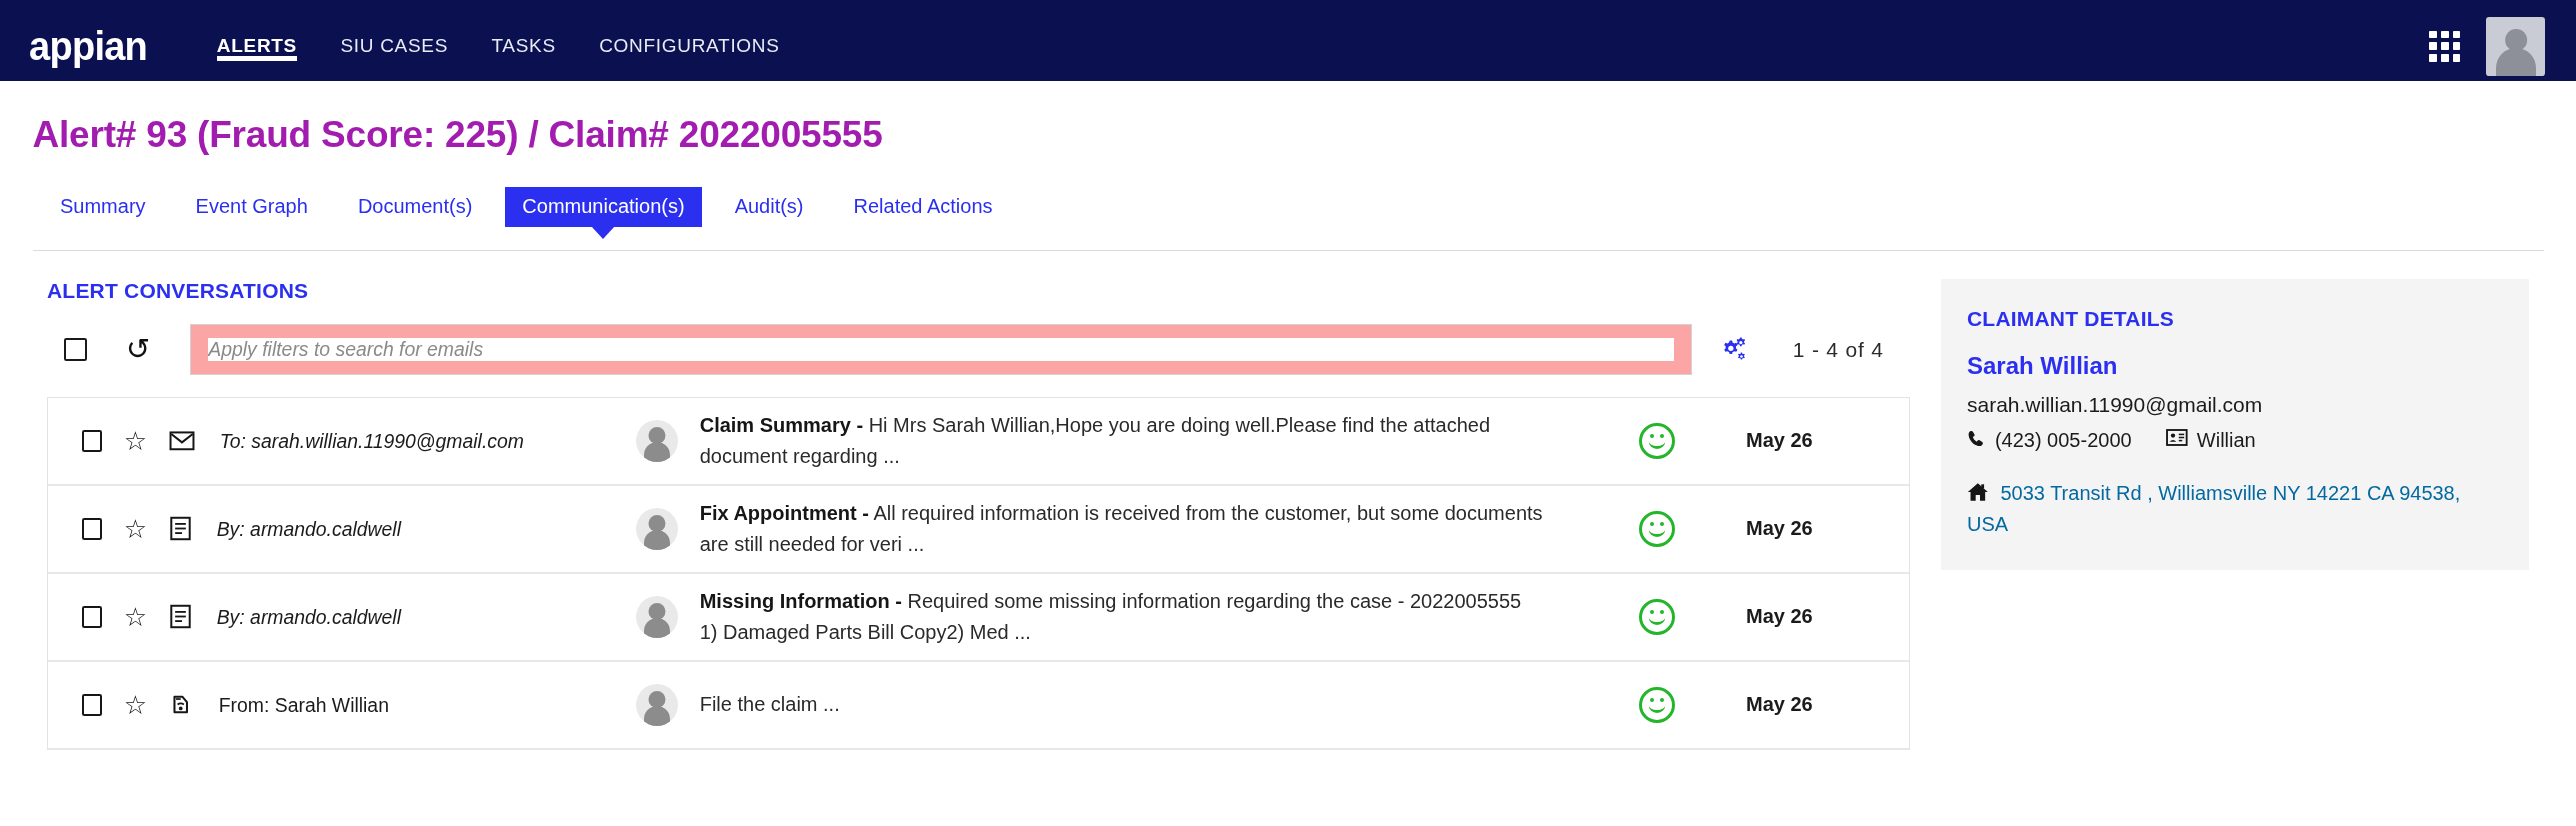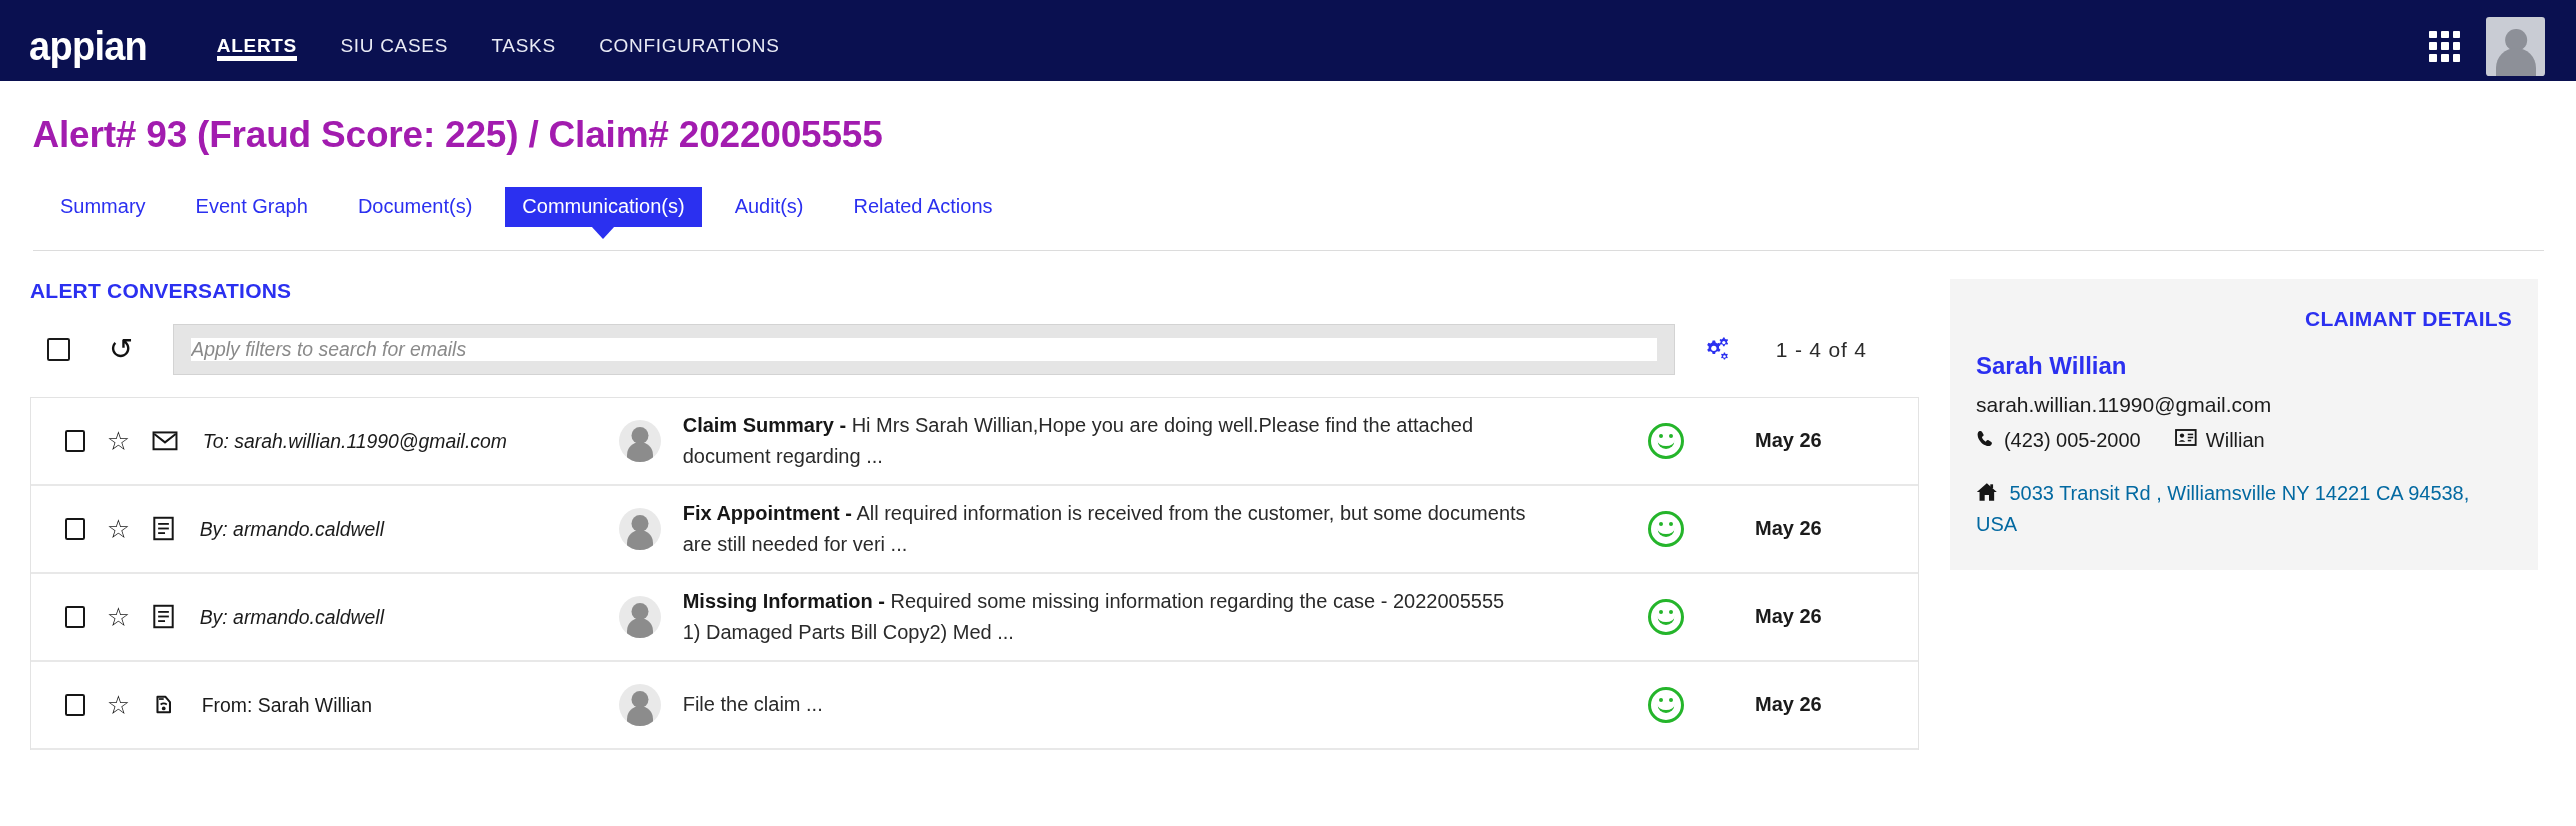--- a/index.html
+++ b/index.html
@@ -140,21 +140,21 @@
     border-top: 13px solid #2b30f0;
   }
   .tabs-divider {
     margin: 23px 32.5px 0 32.5px;
     border-top: 1.5px solid #dcdcdc;
   }
 
   
   .content {
     display: flex;
-    padding: 0 30px;
+    padding: 0 47px;
     gap: 31px;
     align-items: flex-start;
   }
   .left-col { flex: 1 1 auto; max-width: 1889px; }
   .right-col { width: 588px; flex: 0 0 588px; }
 
   .section-title {
     color: #2b30f0;
     font-size: 21px;
     font-weight: 700;
@@ -186,21 +186,21 @@
     cursor: pointer;
     font-family: "DejaVu Sans", sans-serif;
     transform: scaleX(-1);
   }
   .searchbox {
     margin-left: 40px;
     flex: 1 1 auto;
     max-width: 1502px;
     height: 51px;
     border: 1.5px solid #d3d3d3;
-    background: #e5e5e5;
+    background: #fca5a5;
     display: flex;
     align-items: center;
     padding: 0 17px;
   }
   .searchbox input {
     width: 100%;
     border: none;
     outline: none;
     font-size: 19.4px;
     font-style: italic;
@@ -359,21 +359,20 @@
     background: #f4f4f4;
     padding: 28px 26px 31px 26px;
     margin-top: 28px;
     min-height: 263px;
   }
   .claimant-title {
     color: #2b30f0;
     font-size: 21px;
     font-weight: 700;
     letter-spacing: 0.2px;
-    text-align: right;
   }
   .claimant-name {
     color: #2b30f0;
     font-size: 24px;
     font-weight: 700;
     margin-top: 21.7px;
   }
   .claimant-email {
     font-size: 21px;
     color: #1b1b1b;

